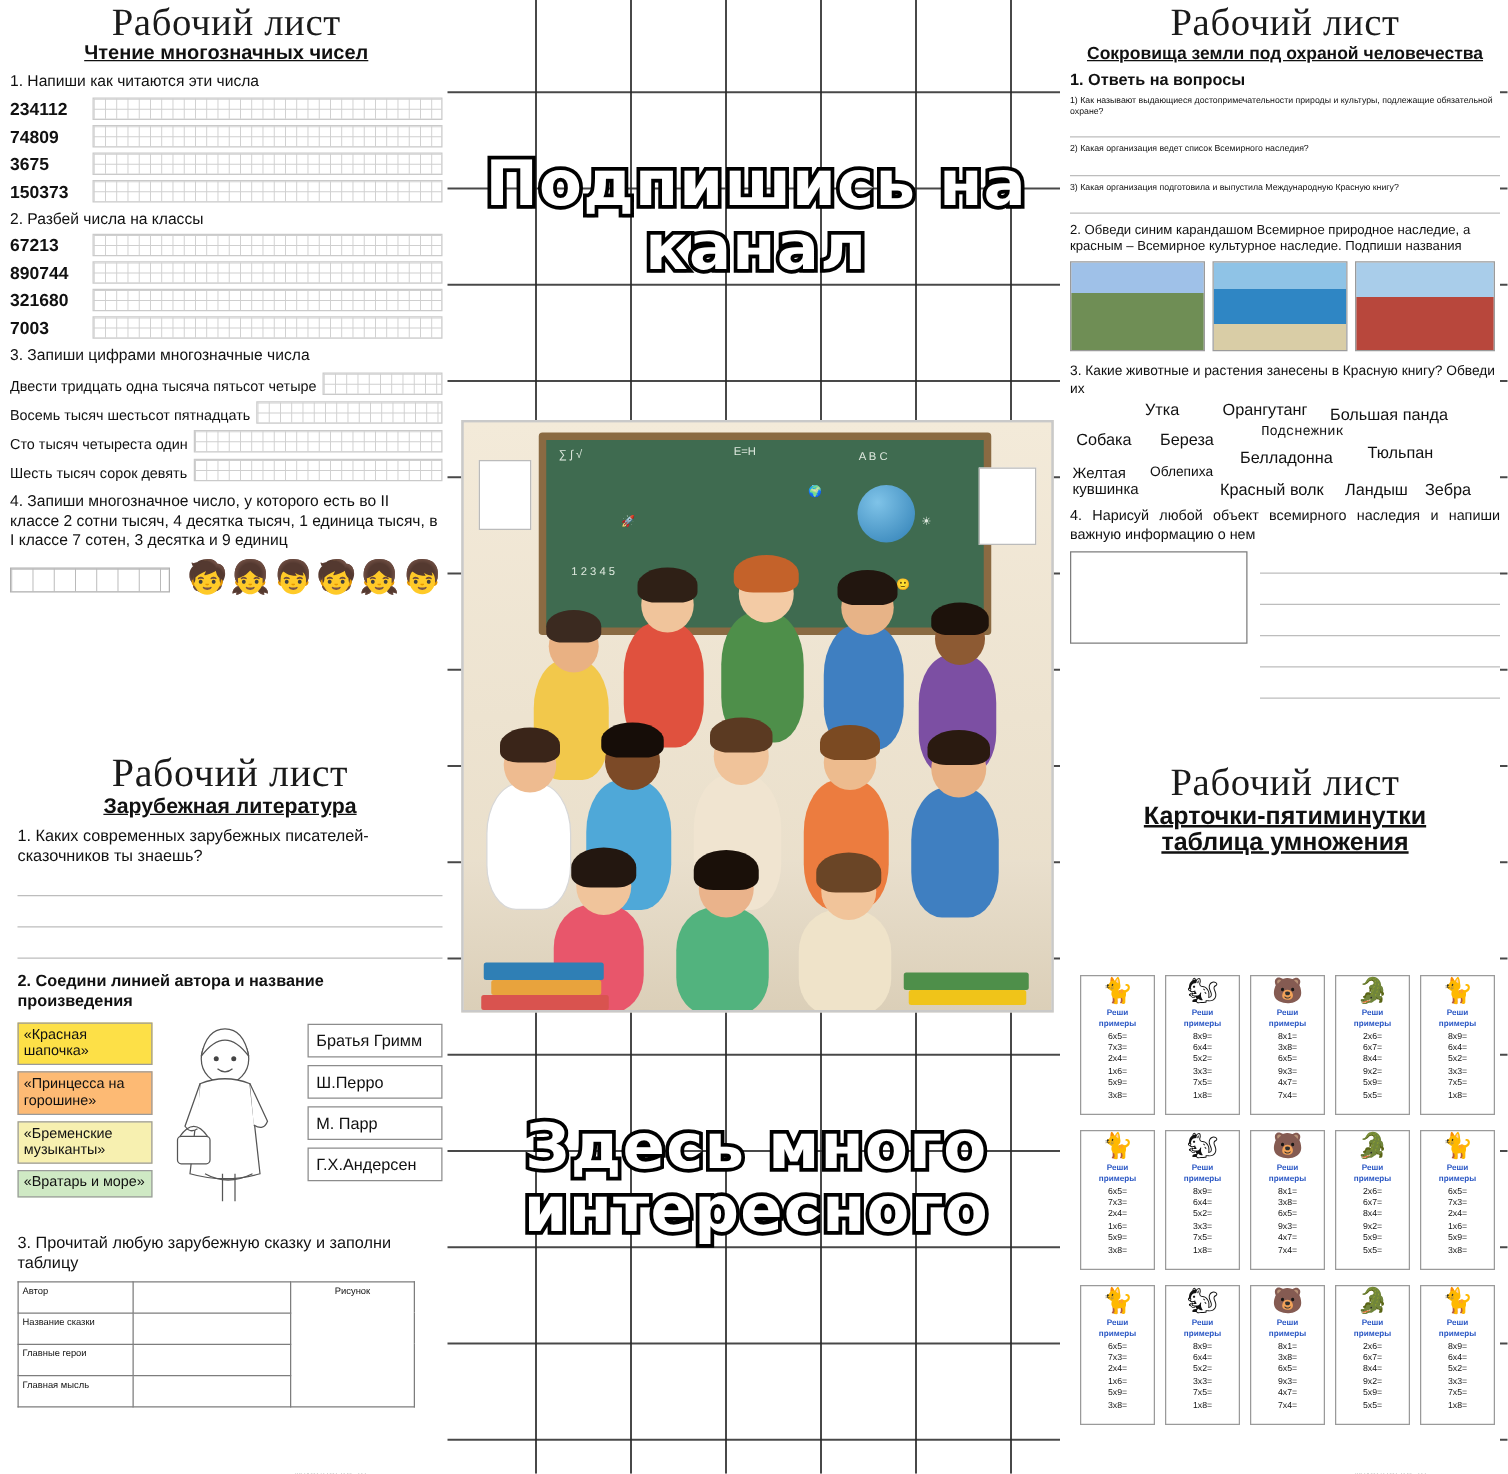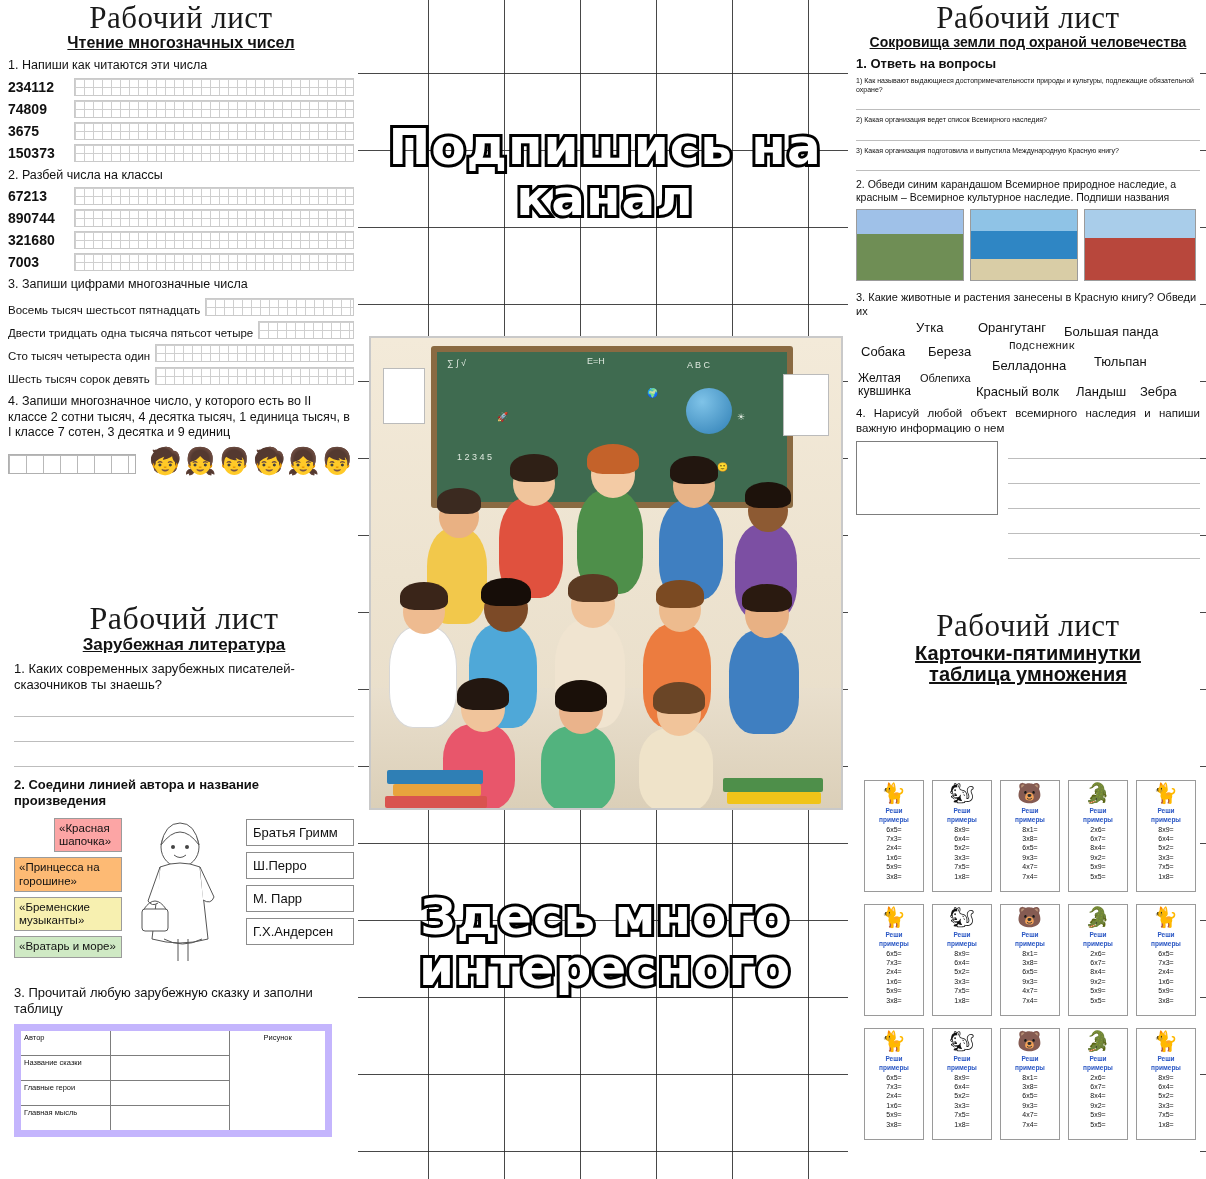--- a/index.html
+++ b/index.html
@@ -129,21 +129,21 @@
 
   
   .hphoto{position:absolute;height:70px;border:1px solid #9b9b9b;}
   .hp1{background:linear-gradient(#9fc1e8 0 35%,#6f8e55 35% 100%);}
   .hp2{background:linear-gradient(#8fc3e6 0 30%,#2f86c4 30% 70%,#d9cda6 70% 100%);}
   .hp3{background:linear-gradient(#a9cdea 0 40%,#b8473c 40% 100%);}
 
   
   .tag{font-size:11.5px;padding:3px 4px;border:1px solid #9b9b9b;margin-top:5px;line-height:1.15;}
   .rbox{font-size:13px;padding:5px 6px;border:1px solid #8c8c8c;background:#fff;margin-top:6px;}
-  .ltable{border:7px solid #c4b5fd;width:318px;font-size:7.5px;}
+  .ltable{border:1px solid #c4b5fd;width:318px;font-size:7.5px;}
   .ltable td{border:1px solid #7d7d7d;height:20px;padding:2px 3px;vertical-align:top;}
   .kidsrow{display:flex;gap:2px;}
   .kidsrow span{font-size:26px;line-height:26px;}
   .tiny{font-size:7px;line-height:1.3;}
 </style>
 </head>
 <body>
 
 <div class="page">
 
@@ -185,25 +185,25 @@
       <span class="n">321680</span>
       <span class="dotline"></span>
     </div>
     <div class="num-row">
       <span class="n">7003</span>
       <span class="dotline"></span>
     </div>
 
     <div class="q">3. Запиши цифрами многозначные числа</div>
     <div class="txt-row">
+      <span class="lbl">Двести тридцать одна тысяча пятьсот четыре</span>
+      <span class="dotline"></span>
+    </div>
+    <div class="txt-row">
       <span class="lbl">Восемь тысяч шестьсот пятнадцать</span>
-      <span class="dotline"></span>
-    </div>
-    <div class="txt-row">
-      <span class="lbl">Двести тридцать одна тысяча пятьсот четыре</span>
       <span class="dotline"></span>
     </div>
     <div class="txt-row">
       <span class="lbl">Сто тысяч четыреста один</span>
       <span class="dotline"></span>
     </div>
     <div class="txt-row">
       <span class="lbl">Шесть тысяч сорок девять</span>
       <span class="dotline"></span>
     </div>
@@ -250,21 +250,21 @@
 
     <div class="q" style="font-size:13px;">1. Каких современных зарубежных писателей-сказочников ты знаешь?</div>
     <div class="wline" style="margin-top:7px;"></div>
     <div class="wline" style="margin-top:9px;"></div>
     <div class="wline" style="margin-top:9px;"></div>
 
     <div class="q" style="font-size:13px;margin-top:10px;font-weight:bold;">2. Соедини линией автора и название произведения</div>
 
     <div style="display:flex;gap:6px;margin-top:4px;">
       <div style="width:108px;">
-        <div class="tag" style="background:#fca5a5;margin-left:40px;">«Красная шапочка»</div>
+        <div class="tag" style="background:#fde047;">«Красная шапочка»</div>
         <div class="tag" style="background:#fdba74;">«Принцесса на горошине»</div>
         <div class="tag" style="background:#f7f0b0;">«Бременские музыканты»</div>
         <div class="tag" style="background:#cfe9c4;">«Вратарь и море»</div>
       </div>
       <div style="width:112px;position:relative;">
         <svg width="112" height="160" viewBox="0 0 112 160">
           <ellipse cx="52" cy="34" rx="19" ry="20" fill="#fff" stroke="#555"></ellipse>
           <path d="M33 32 q19 -26 38 0 q-4 -22 -19 -22 q-15 0 -19 22z" fill="#fff" stroke="#555"></path>
           <circle cx="45" cy="34" r="2" fill="#444"></circle>
             <circle cx="59" cy="34" r="2" fill="#444"></circle>

